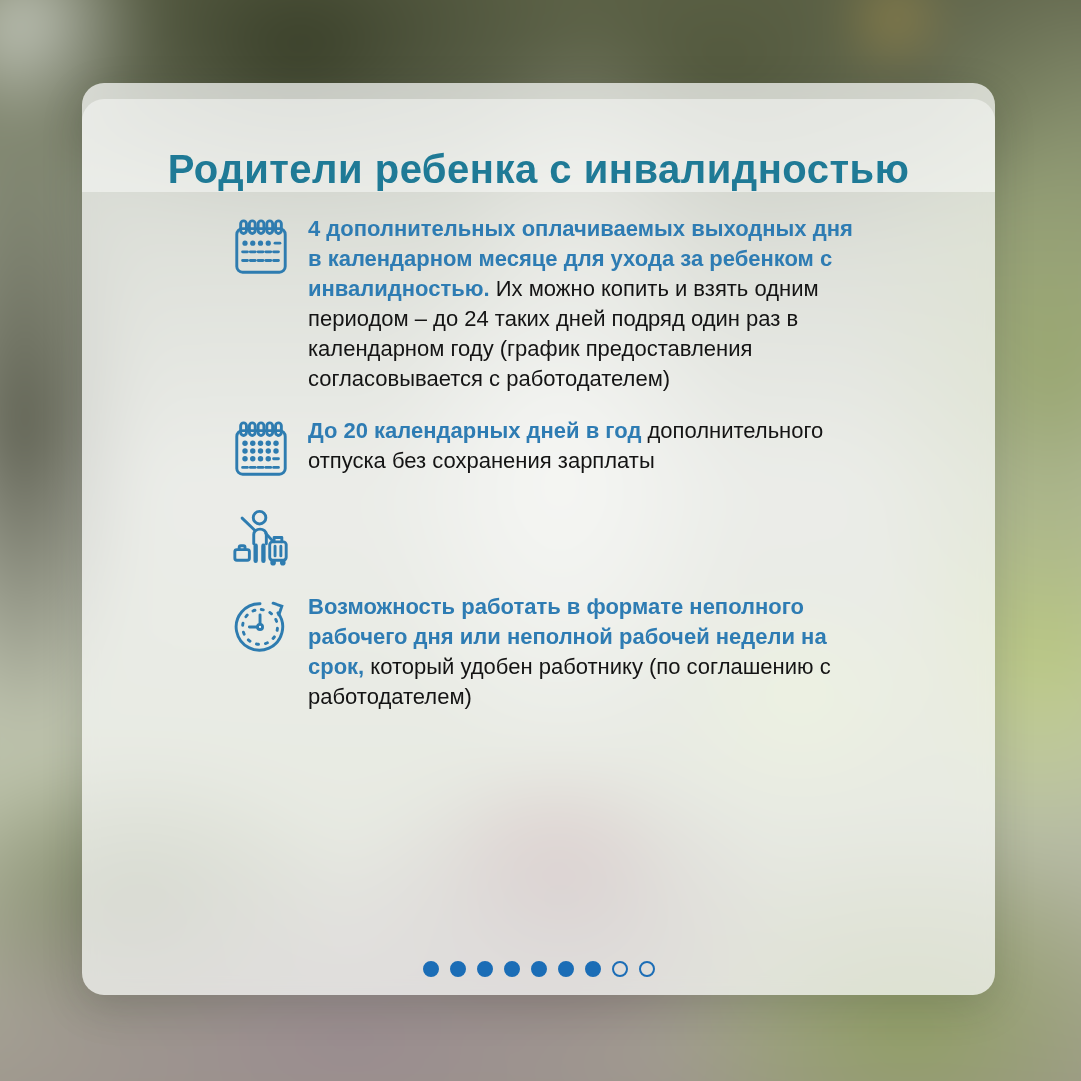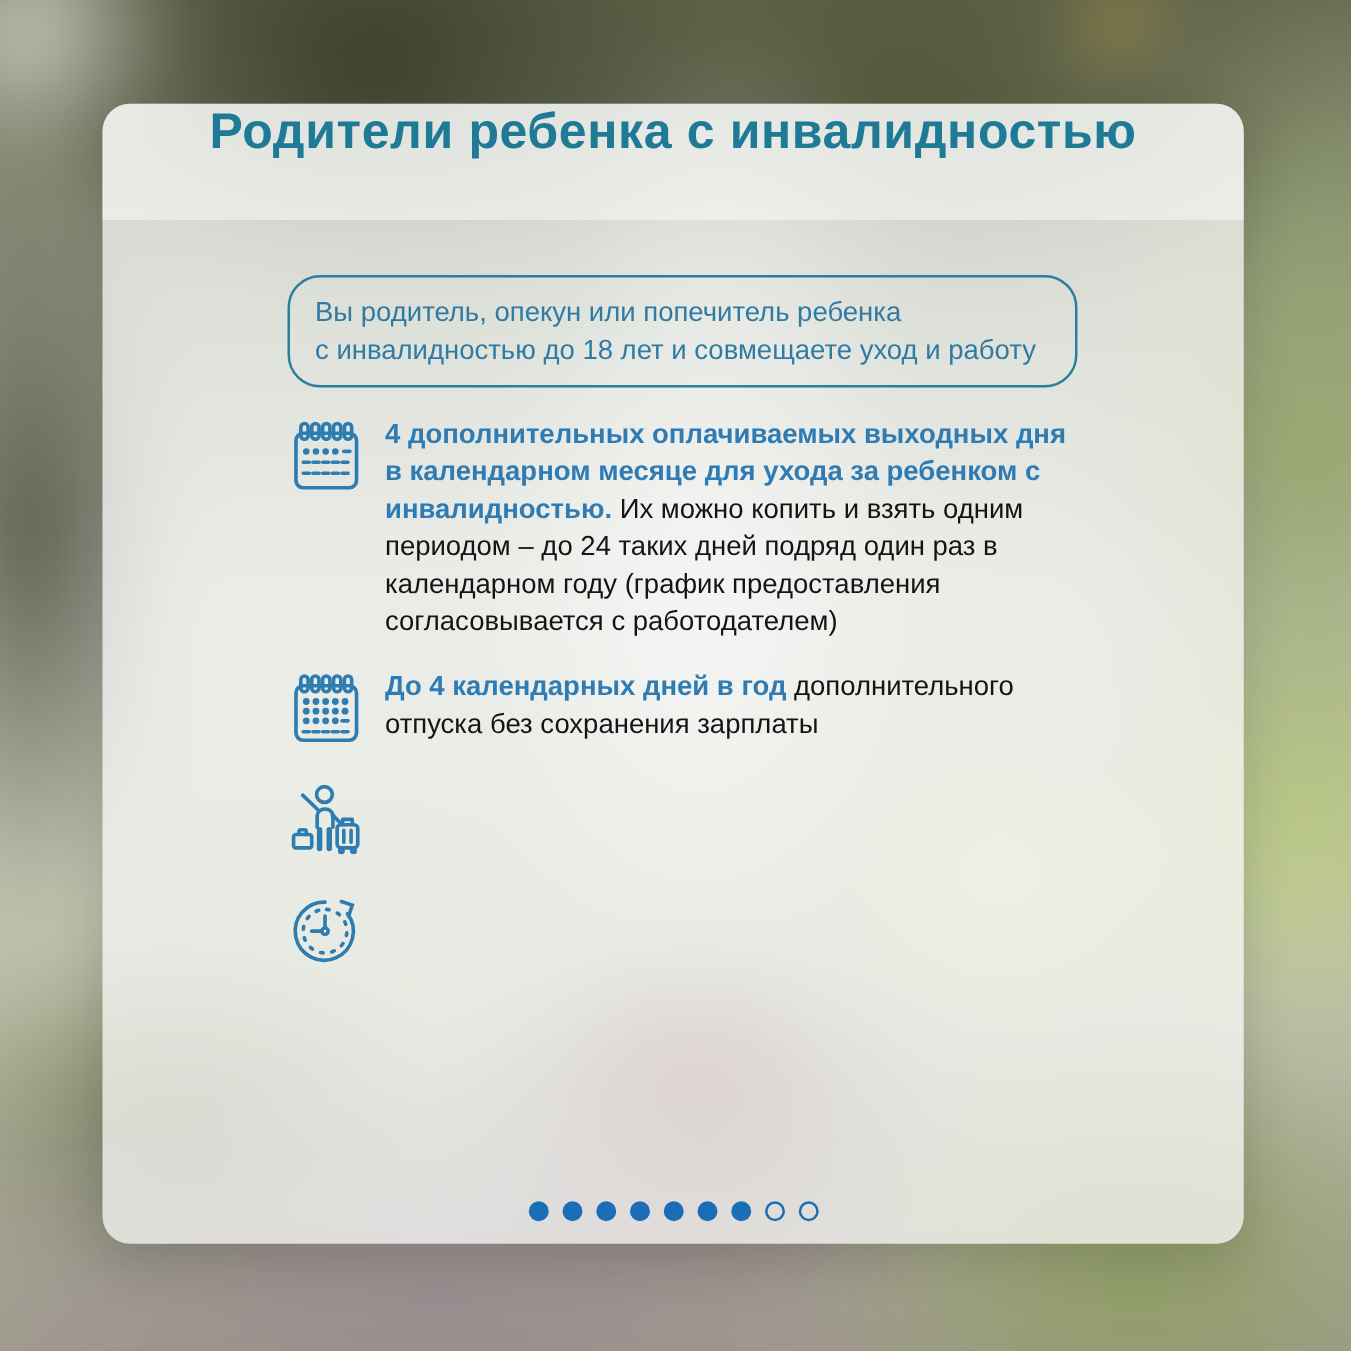--- a/index.html
+++ b/index.html
@@ -34,21 +34,21 @@
   .card{
     position:absolute;left:82px;top:83px;width:913px;height:912px;
     border-radius:22px;
     background:rgba(250,251,250,.72);
     box-shadow:0 12px 40px rgba(25,35,25,.18);
     backdrop-filter:blur(8px);
   }
   .card-header{
     height:93px;border-radius:22px 22px 0 0;
     background:rgba(255,255,255,.46);
-    display:flex;align-items:flex-start;justify-content:center;
+    display:flex;align-items:flex-end;justify-content:center;margin-top:16px;
   }
   .title{
     font-size:40px;font-weight:bold;letter-spacing:.5px;
     color:var(--accent-teal,#1f7a96);
   }
   .intro-box{
     box-sizing:border-box;margin:44px 0 0 148px;width:632px;
     border:2px solid var(--box-border,#2a7f9f);border-radius:26px;
     padding:13px 24px 13px 20px;
     color:var(--box-text,#2f7ba4);font-size:22px;line-height:30px;
@@ -88,24 +88,20 @@
 <body>
 
 <div class="stage">
   <div class="bg-photo"></div>
 
   <div class="card">
     <div class="card-header">
       <div class="title">Родители ребенка с инвалидностью</div>
     </div>
 
-    <div class="intro-box">
-      <div class="intro-line">Вы родитель, опекун или попечитель ребенка</div>
-      <div class="intro-line">с инвалидностью до 18 лет и совмещаете уход и работу</div>
-    </div>
 
 
     <div class="benefits">
 
       <div class="benefit">
         <span class="benefit-icon">
           <svg viewBox="0 0 64 64">
             <g fill="none" stroke="currentColor" stroke-width="3" stroke-linecap="round" stroke-linejoin="round">
               <rect x="7" y="13" width="50" height="45" rx="6"></rect>
               <rect x="11" y="5" width="6" height="13" rx="3"></rect>
@@ -156,21 +152,21 @@
                 <circle cx="23.5" cy="42" r="2.8"></circle>
                 <circle cx="31.5" cy="42" r="2.8"></circle>
                 <circle cx="39.5" cy="42" r="2.8"></circle>
             </g>
             <g fill="none" stroke="currentColor" stroke-width="3" stroke-linecap="round">
               <path d="M45 42 h5"></path>
               <path d="M13 51 h5 M21 51 h5 M29 51 h5 M37 51 h5 M45 51 h5"></path>
             </g>
           </svg>
         </span>
-        <div class="benefit-text"><span class="benefit-lead">До 4 календарных дней в год</span><span> дополнительного отпуска без сохранения зарплаты</span></div>
+        <div class="benefit-text"><span class="benefit-lead">До 20 календарных дней в год</span><span> дополнительного отпуска без сохранения зарплаты</span></div>
       </div>
 
       <div class="benefit">
         <span class="benefit-icon">
           <svg viewBox="0 0 64 64">
             <g fill="none" stroke="currentColor" stroke-width="3" stroke-linecap="round" stroke-linejoin="round">
               <circle cx="30.5" cy="12" r="6.5"></circle>
               <path d="M25.5 25 L12.5 12.5"></path>
               <path d="M24.5 39 v-9.5 c0 -3.2 3 -5.6 6.5 -5.6 s6.5 2.4 6.5 5.6 v9.5"></path>
               <path d="M37 28.5 L44 36"></path>
@@ -196,20 +192,21 @@
             <g fill="none" stroke="currentColor" stroke-width="3" stroke-linecap="round">
               <path d="M31 10 A 24 24 0 1 0 49.5 19.5"></path>
               <path d="M44.5 9.5 L53.5 12.5 L50.5 21.5"></path>
               <circle cx="31" cy="34" r="18" stroke-dasharray="2.2 7.22" transform="rotate(-86 31 34)"></circle>
               <path d="M31 34 V 21.5"></path>
               <path d="M31 34 H 20"></path>
               <circle cx="31" cy="34" r="2.6" fill="#ffffff"></circle>
             </g>
           </svg>
         </span>
+        <div class="benefit-text"><span class="benefit-lead">Возможность работать в формате неполного рабочего дня или неполной рабочей недели на срок,</span><span> который удобен работнику (по соглашению с работодателем)</span></div>
       </div>
 
     </div>
 
     <div class="pagination">
         <span class="dot filled"></span>
         <span class="dot filled"></span>
         <span class="dot filled"></span>
         <span class="dot filled"></span>
         <span class="dot filled"></span>

